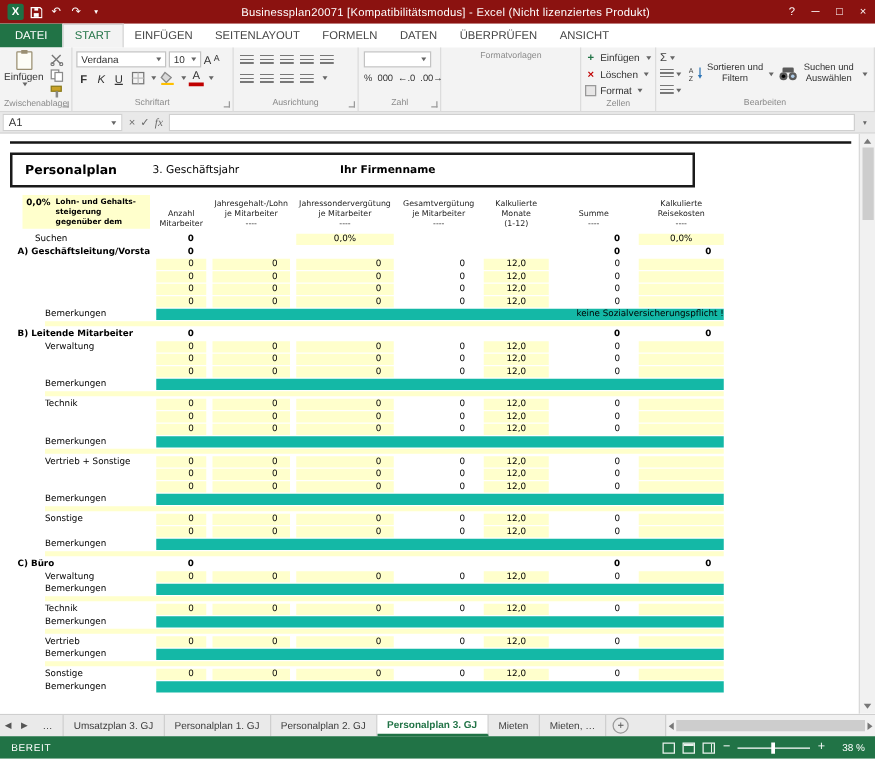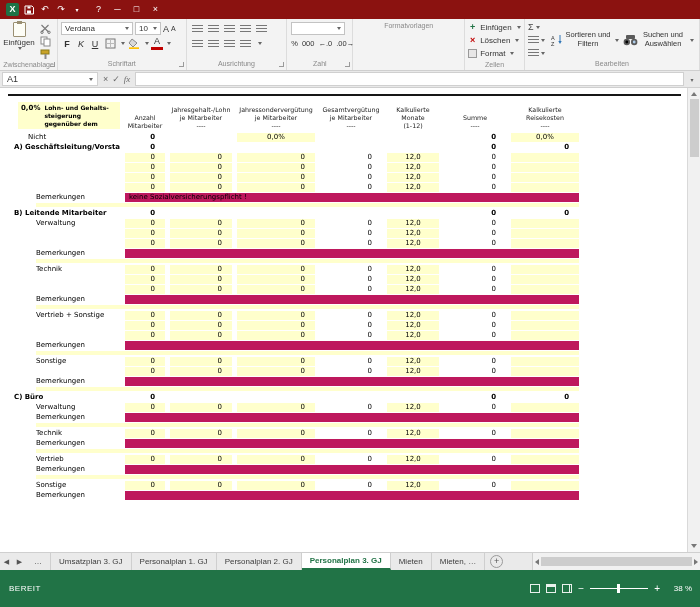--- a/index.html
+++ b/index.html
@@ -105,21 +105,21 @@
   .trow { display:grid; grid-template-columns:112px 40px 62px 78px 62px 52px 62px 68px; column-gap:5px; min-height:10px; align-items:center; }
   .trow.spacer { min-height:6px; }
   .lbl { font-size:7px; padding-left:6px; white-space:nowrap; overflow:hidden; grid-column:1; }
   .lbl.b { font-weight:bold; }
   .lbl.ind { padding-left:28px; }
   .lbl.ind-sm { padding-left:20px; }
   .v { font-size:7px; height:9px; line-height:9px; text-align:right; padding-right:10px; }
   .v.c { text-align:center; padding-right:0; }
   .v.y { background:#ffffcc; }
   .v.b { font-weight:bold; }
-  .note { grid-column:2/9; background:#be185d; height:9px; font-size:7px; line-height:9px; padding-left:4px; white-space:nowrap; overflow:hidden; }
+  .note { grid-column:2/9; background:#14b8a6; height:9px; font-size:7px; line-height:9px; padding-left:4px; white-space:nowrap; overflow:hidden;text-align:right; }
   .spbar { grid-column:1/9; height:4px; background:#ffffcc; margin-left:28px; }
 
   .vscroll { position:absolute; top:0; right:0; width:13px; height:100%; background:#f1f1f1; border-left:1px solid #d9d9d9; display:flex; flex-direction:column; align-items:center; }
   .tri { width:0; height:0; display:inline-block; }
   .tri.up { border-left:3px solid transparent; border-right:3px solid transparent; border-bottom:4px solid #777; margin-top:4px; }
   .tri.down { border-left:3px solid transparent; border-right:3px solid transparent; border-top:4px solid #777; margin-bottom:4px; }
   .tri.left { border-top:3px solid transparent; border-bottom:3px solid transparent; border-right:4px solid #777; margin:0 2px; }
   .tri.right { border-top:3px solid transparent; border-bottom:3px solid transparent; border-left:4px solid #777; margin:0 2px; }
   .vthumb { width:9px; height:58px; background:#cdcdcd; margin-top:3px; }
   .vfill { flex:1; }
@@ -158,28 +158,39 @@
         <svg width="10" height="10" viewBox="0 0 10 10">
             <path d="M1 1h7l1.5 1.5V9H1z" fill="none" stroke="#fff" stroke-width="1"></path>
             <rect x="3" y="5.5" width="4" height="3" fill="#fff"></rect>
             <rect x="3.5" y="1.5" width="3" height="2" fill="#fff"></rect>
           </svg>
       </span>
       <span class="qbtn glyph">↶</span>
       <span class="qbtn glyph">↷</span>
       <span class="qbtn glyph sm">▾</span>
     </div>
+    <div class="tb-title">Businessplan20071  [Kompatibilitätsmodus] -  Excel (Nicht lizenziertes Produkt)</div>
     <div class="winbtns">
       <span class="winbtn">?</span>
       <span class="winbtn">─</span>
       <span class="winbtn">□</span>
       <span class="winbtn">×</span>
     </div>
   </div>
 
+  <div class="tabrow">
+      <div class="rtab file">DATEI</div>
+      <div class="rtab active">START</div>
+      <div class="rtab">EINFÜGEN</div>
+      <div class="rtab">SEITENLAYOUT</div>
+      <div class="rtab">FORMELN</div>
+      <div class="rtab">DATEN</div>
+      <div class="rtab">ÜBERPRÜFEN</div>
+      <div class="rtab">ANSICHT</div>
+    </div>
 
   <div class="ribbon">
 
     <div class="rgroup g-clip">
       <div class="rg-body row">
         <div class="pastebtn">
           <span class="clip-icon"></span>
           <span class="pbl">Einfügen</span>
           <span class="dd"></span>
         </div>
@@ -366,20 +377,25 @@
       <span>✓</span>
       <span class="fx">fx</span>
     </div>
     <div class="finput"></div>
     <span class="fexpand">▾</span>
   </div>
 
   <div class="sheet">
     <div class="sheet-inner">
       <div class="black-strip"></div>
+      <div class="header-box">
+        <span class="hb-title">Personalplan</span>
+        <span class="hb-year">3. Geschäftsjahr</span>
+        <span class="hb-company">Ihr Firmenname</span>
+      </div>
       <div class="wgrid grid-head">
         <div class="pct-block">
           <span class="pct-val">0,0%</span>
           <span class="pct-label">Lohn- und Gehalts-
 steigerung
 gegenüber dem</span>
         </div>
       <div class="chead" style="grid-column: 2;">Anzahl
 Mitarbeiter</div>
           <div class="chead" style="grid-column: 3;">Jahresgehalt-/Lohn
@@ -394,21 +410,21 @@
           <div class="chead" style="grid-column: 6;">Kalkulierte
 Monate
 (1-12)</div>
           <div class="chead" style="grid-column: 7;">Summe
 ----</div>
           <div class="chead" style="grid-column: 8;">Kalkulierte Reisekosten
 ----</div>
         </div>
       <div id="rows">
           <div class="trow summe">
-            <div class="lbl ind-sm">Nicht</div>
+            <div class="lbl ind-sm">Suchen</div>
             <div class="v b" style="grid-column: 2;">0</div>
             <div class="v y c" style="grid-column: 4;">0,0%</div>
             <div class="v b" style="grid-column: 7;">0</div>
             <div class="v y c" style="grid-column: 8;">0,0%</div>
           </div>
           <div class="trow section">
             <div class="lbl b">A) Geschäftsleitung/Vorstand</div>
             <div class="v b" style="grid-column: 2;">0</div>
             <div class="v b" style="grid-column: 7;">0</div>
             <div class="v b" style="grid-column: 8;">0</div>

